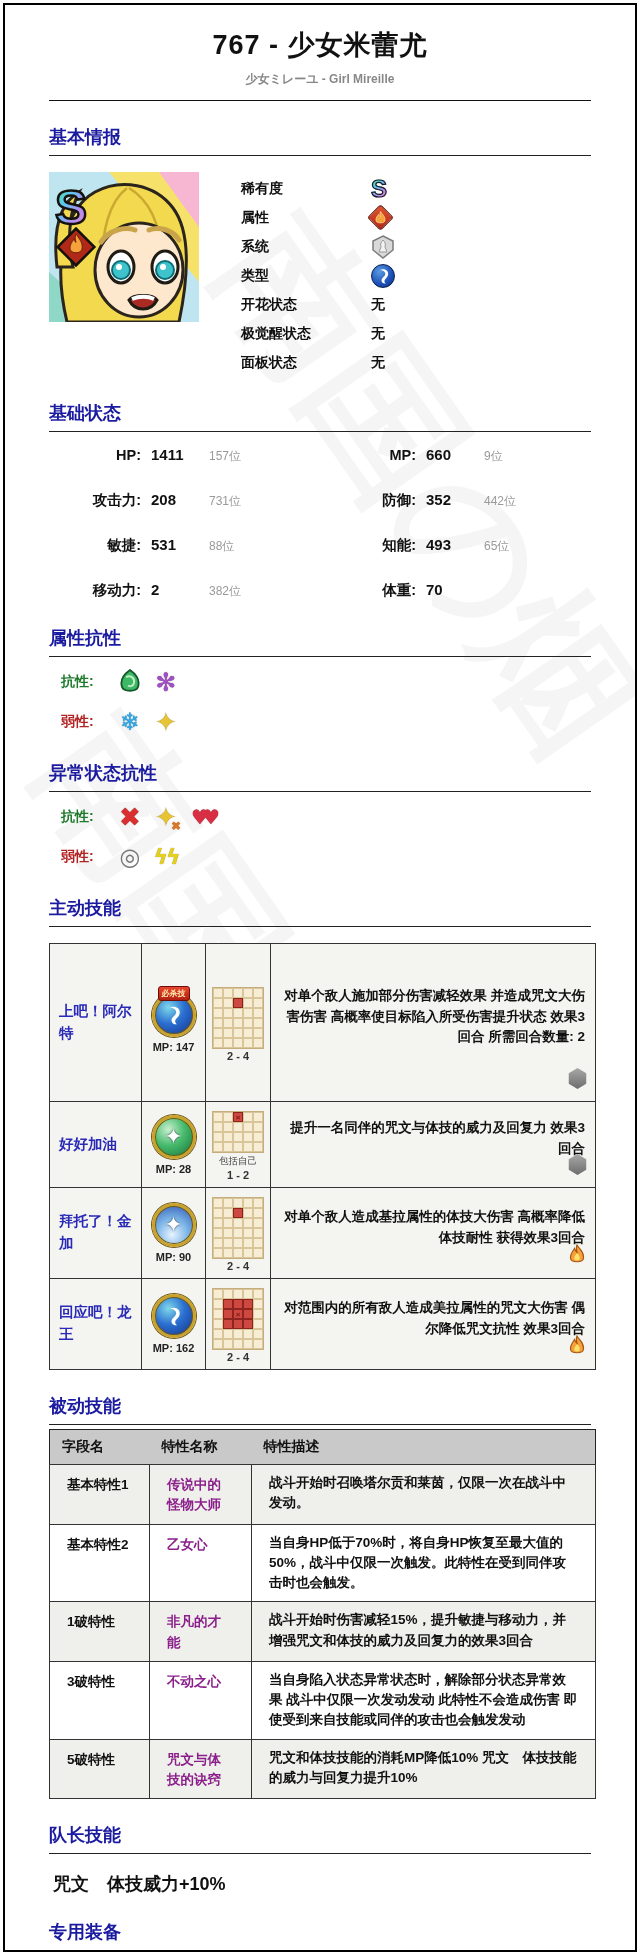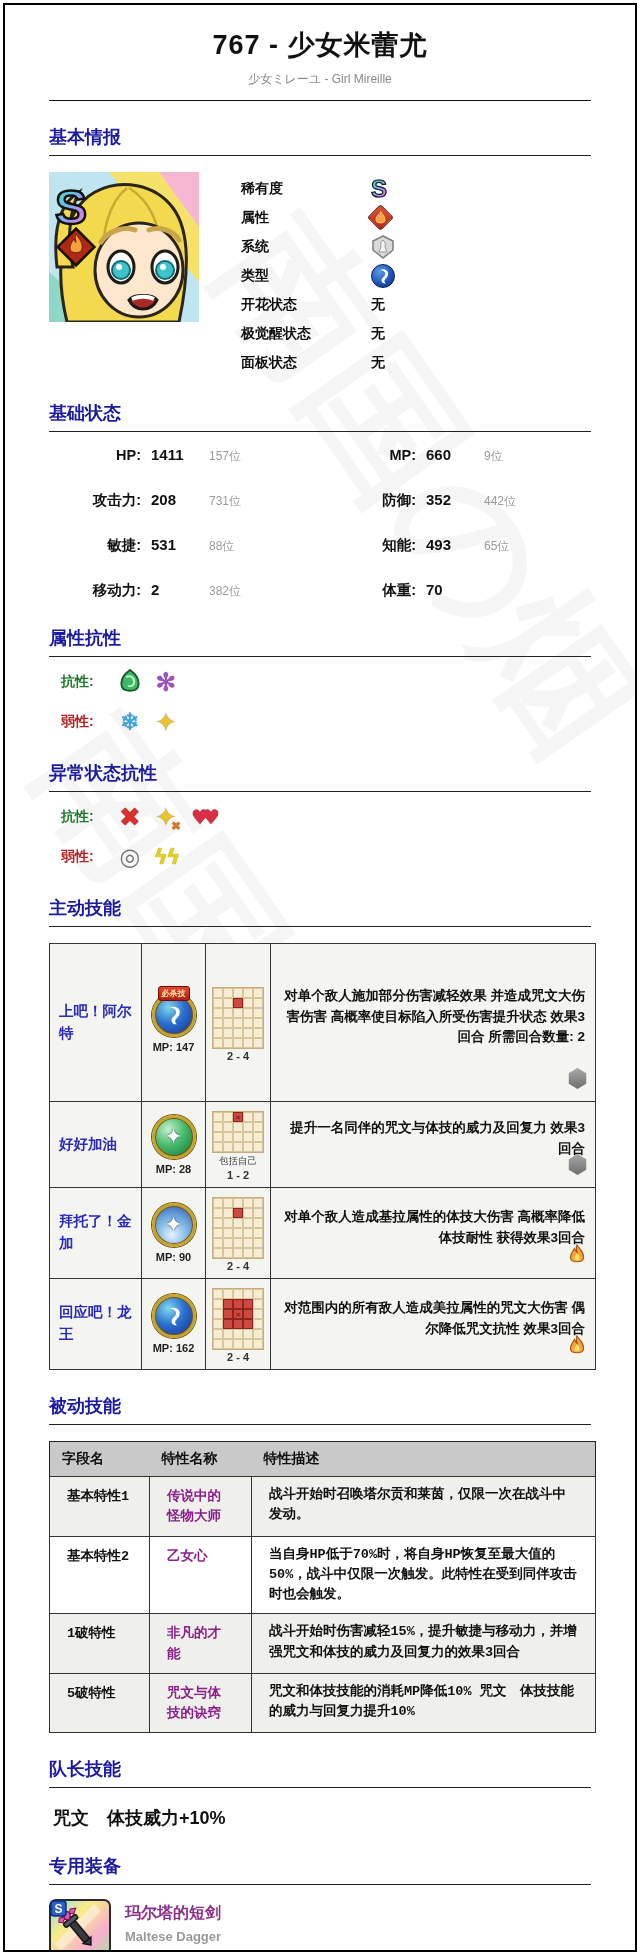--- a/index.html
+++ b/index.html
@@ -13,21 +13,21 @@
     border: 2px solid #000; background: #fff; overflow: hidden;
   }
   .wm {
     position: absolute; font-size: 150px; font-weight: bold; color: rgba(60,60,60,0.05);
     white-space: nowrap; pointer-events: none; z-index: 0;
   }
   .content { position: relative; z-index: 1; }
 
   
   .page-title { text-align: center; font-size: 27px; font-weight: bold; margin-top: 22px; letter-spacing: 1px; }
-  .page-sub   { text-align: center; font-size: 12px; color: #888; margin-top: 8px; font-weight: normal;}
+  .page-sub   { text-align: center; font-size: 12px; color: #888; margin-top: 8px; font-weight: bold;}
   .top-rule   { border-bottom: 1.5px solid #111; margin: 12px 44px 0 44px; }
 
   
   .sec-h {
     margin: 24px 44px 0 44px; padding-bottom: 6px;
     color: #1b1ba0; font-size: 18px; font-weight: bold;
     border-bottom: 1.5px solid #222;
   }
 
   
@@ -115,21 +115,21 @@
   .range-note { font-size: 9.5px; color: #444; margin-top: 2px; }
   .range-label { font-size: 11px; color: #333; margin-top: 1px; font-weight: bold; }
   .fx { position: absolute; right: 8px; bottom: 5px; }
   .hex {
     display: inline-block; width: 19px; height: 21px;
     background: linear-gradient(#a8a8a8,#6d6d6d);
     clip-path: polygon(50% 0,96% 25%,96% 75%,50% 100%,4% 75%,4% 25%);
   }
 
   
-  .passive-table { margin: 16px 44px 0 44px; width: 547px; border: 1.5px solid #222; font-family: Liberation Mono, monospace; }
+  .passive-table { margin: 4px 44px 0 44px; width: 547px; border: 1.5px solid #222; }
   .passive-table th {
     background: #c9c9c9; font-size: 14px; font-weight: bold; text-align: left;
     padding: 8px 6px 8px 12px; border: 0;
   }
   .passive-table td { border: 1px solid #333; padding: 8px 17px; vertical-align: top; font-size: 13.5px; line-height: 1.5; }
   .passive-table tr.odd td { background: #efefeb; }
   .passive-table tr.even td { background: #ffffff; }
   .pv-field { width: 100px; font-weight: bold; padding-top: 10px !important; }
   .pv-name  { width: 102px; color: #8b1f8b; font-weight: bold; padding-top: 10px !important; }
   .pv-desc  { font-weight: bold; }
@@ -539,20 +539,25 @@
       <tr class="even">
         <td class="pv-field">基本特性2</td>
         <td class="pv-name">乙女心</td>
         <td class="pv-desc">当自身HP低于70%时，将自身HP恢复至最大值的50%，战斗中仅限一次触发。此特性在受到同伴攻击时也会触发。</td>
       </tr>
       <tr class="odd">
         <td class="pv-field">1破特性</td>
         <td class="pv-name">非凡的才能</td>
         <td class="pv-desc">战斗开始时伤害减轻15%，提升敏捷与移动力，并增强咒文和体技的威力及回复力的效果3回合</td>
       </tr>
+      <tr class="even">
+        <td class="pv-field">3破特性</td>
+        <td class="pv-name">不动之心</td>
+        <td class="pv-desc">当自身陷入状态异常状态时，解除部分状态异常效果 战斗中仅限一次发动发动 此特性不会造成伤害 即使受到来自技能或同伴的攻击也会触发发动</td>
+      </tr>
       <tr class="odd">
         <td class="pv-field">5破特性</td>
         <td class="pv-name">咒文与体技的诀窍</td>
         <td class="pv-desc">咒文和体技技能的消耗MP降低10% 咒文　体技技能的威力与回复力提升10%</td>
       </tr>
     </tbody>
       </table>
 
     <div class="sec-h">队长技能</div>
     <div class="leader-text">咒文　体技威力+10%</div>

